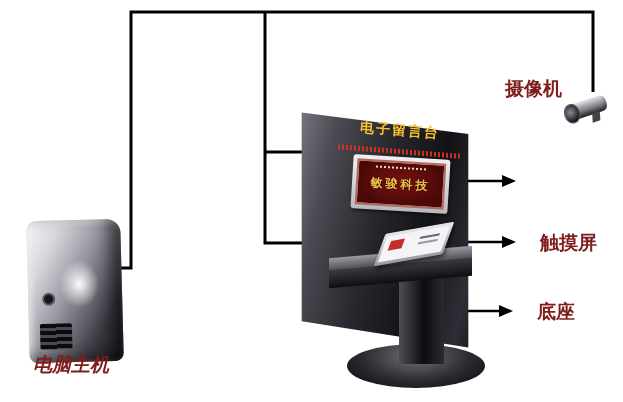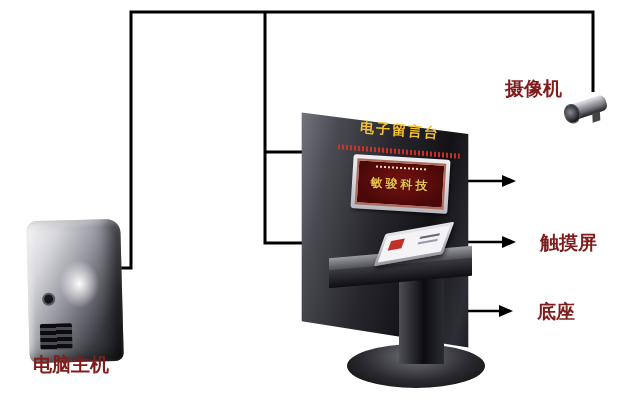--- a/index.html
+++ b/index.html
@@ -107,18 +107,18 @@
   <div class="touch">
     <div class="touch-screen"></div>
   </div>
 
   <div class="camera">
     <div class="cam-body"></div>
     <div class="cam-lens"></div>
     <div class="cam-mount"></div>
   </div>
 
-  <div class="lbl" style="left:33px;top:352px;">电脑主机</div>
+  <div class="lbl" style="left:33px;top:352px;font-style:italic;">电脑主机</div>
   <div class="lbl" style="left:505px;top:76px;">摄像机</div>
   <div class="lbl" style="left:540px;top:230px;">触摸屏</div>
   <div class="lbl" style="left:521px;top:299px;margin-left:16px;">底座</div>
 
 </div>
 
 </body></html>

